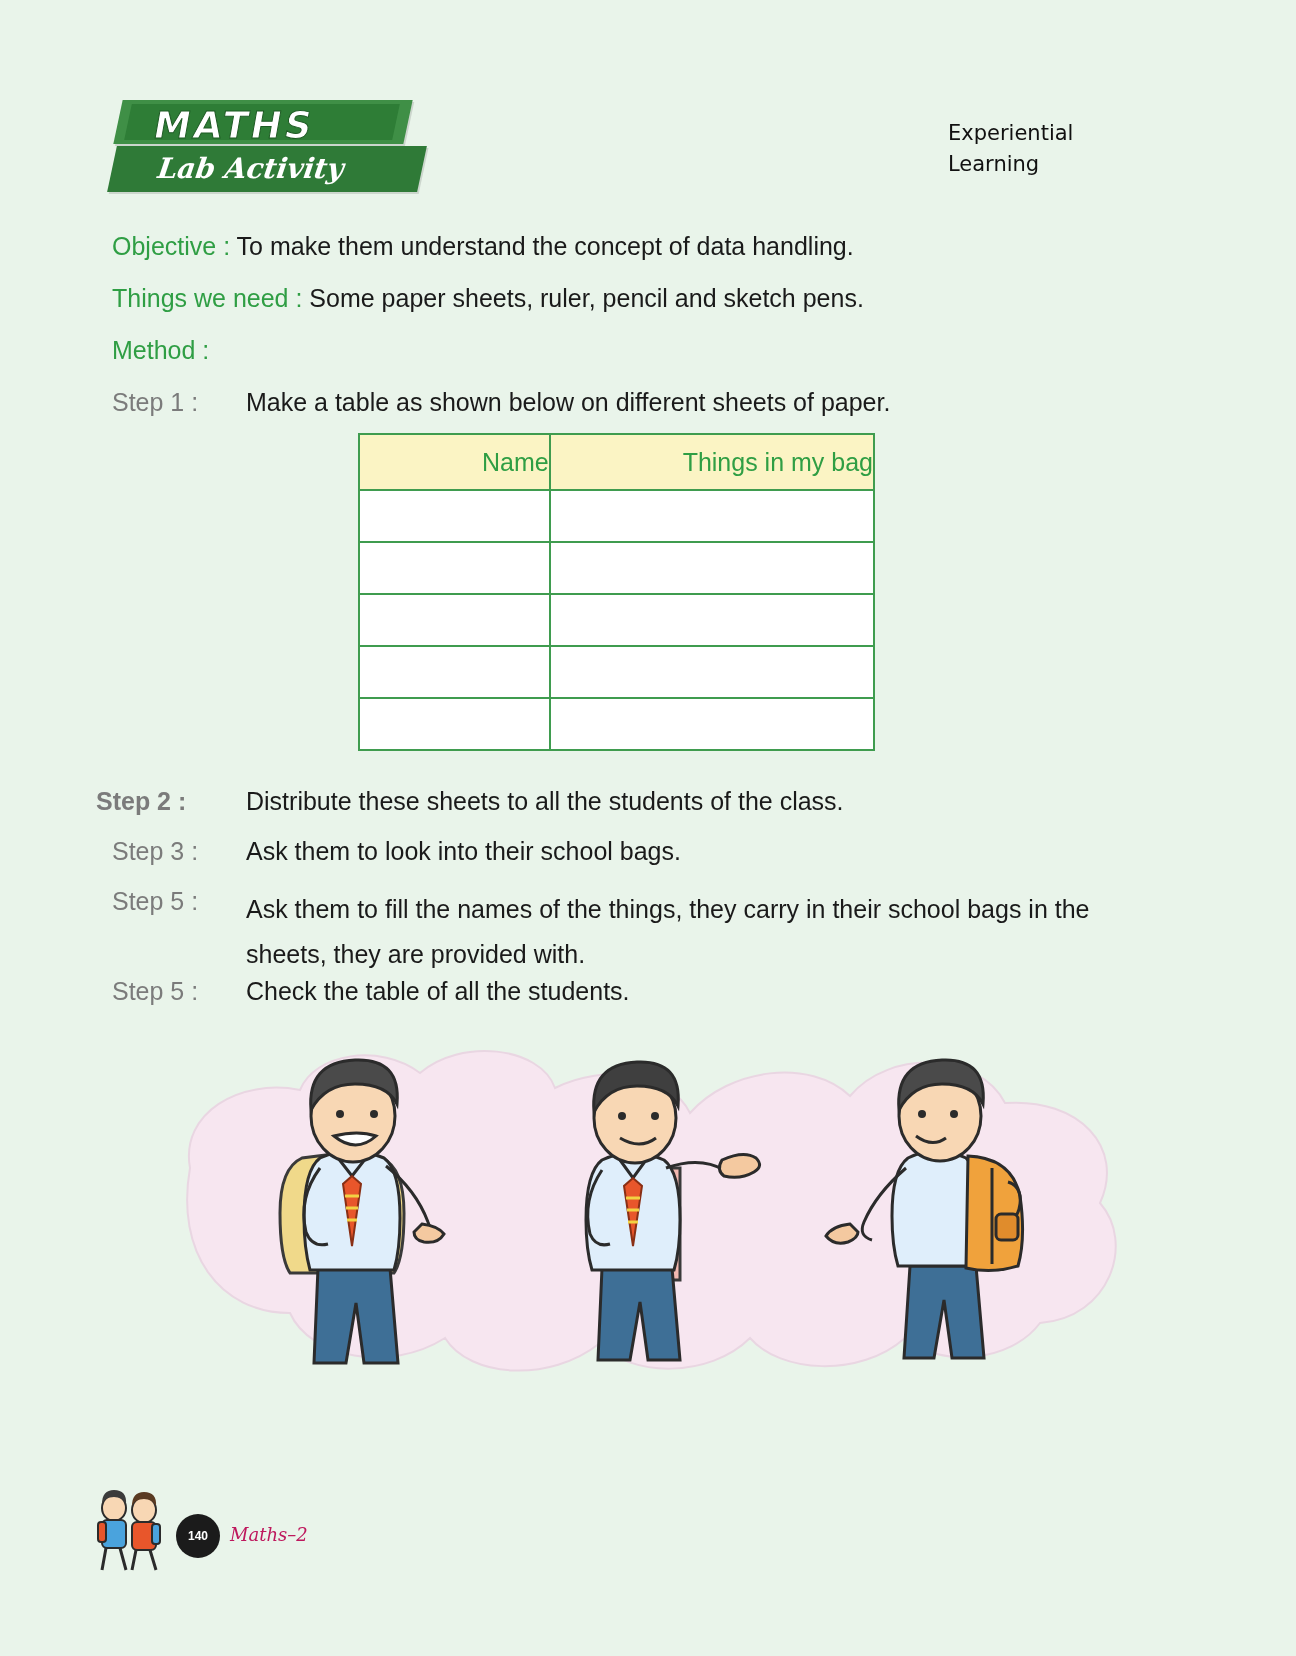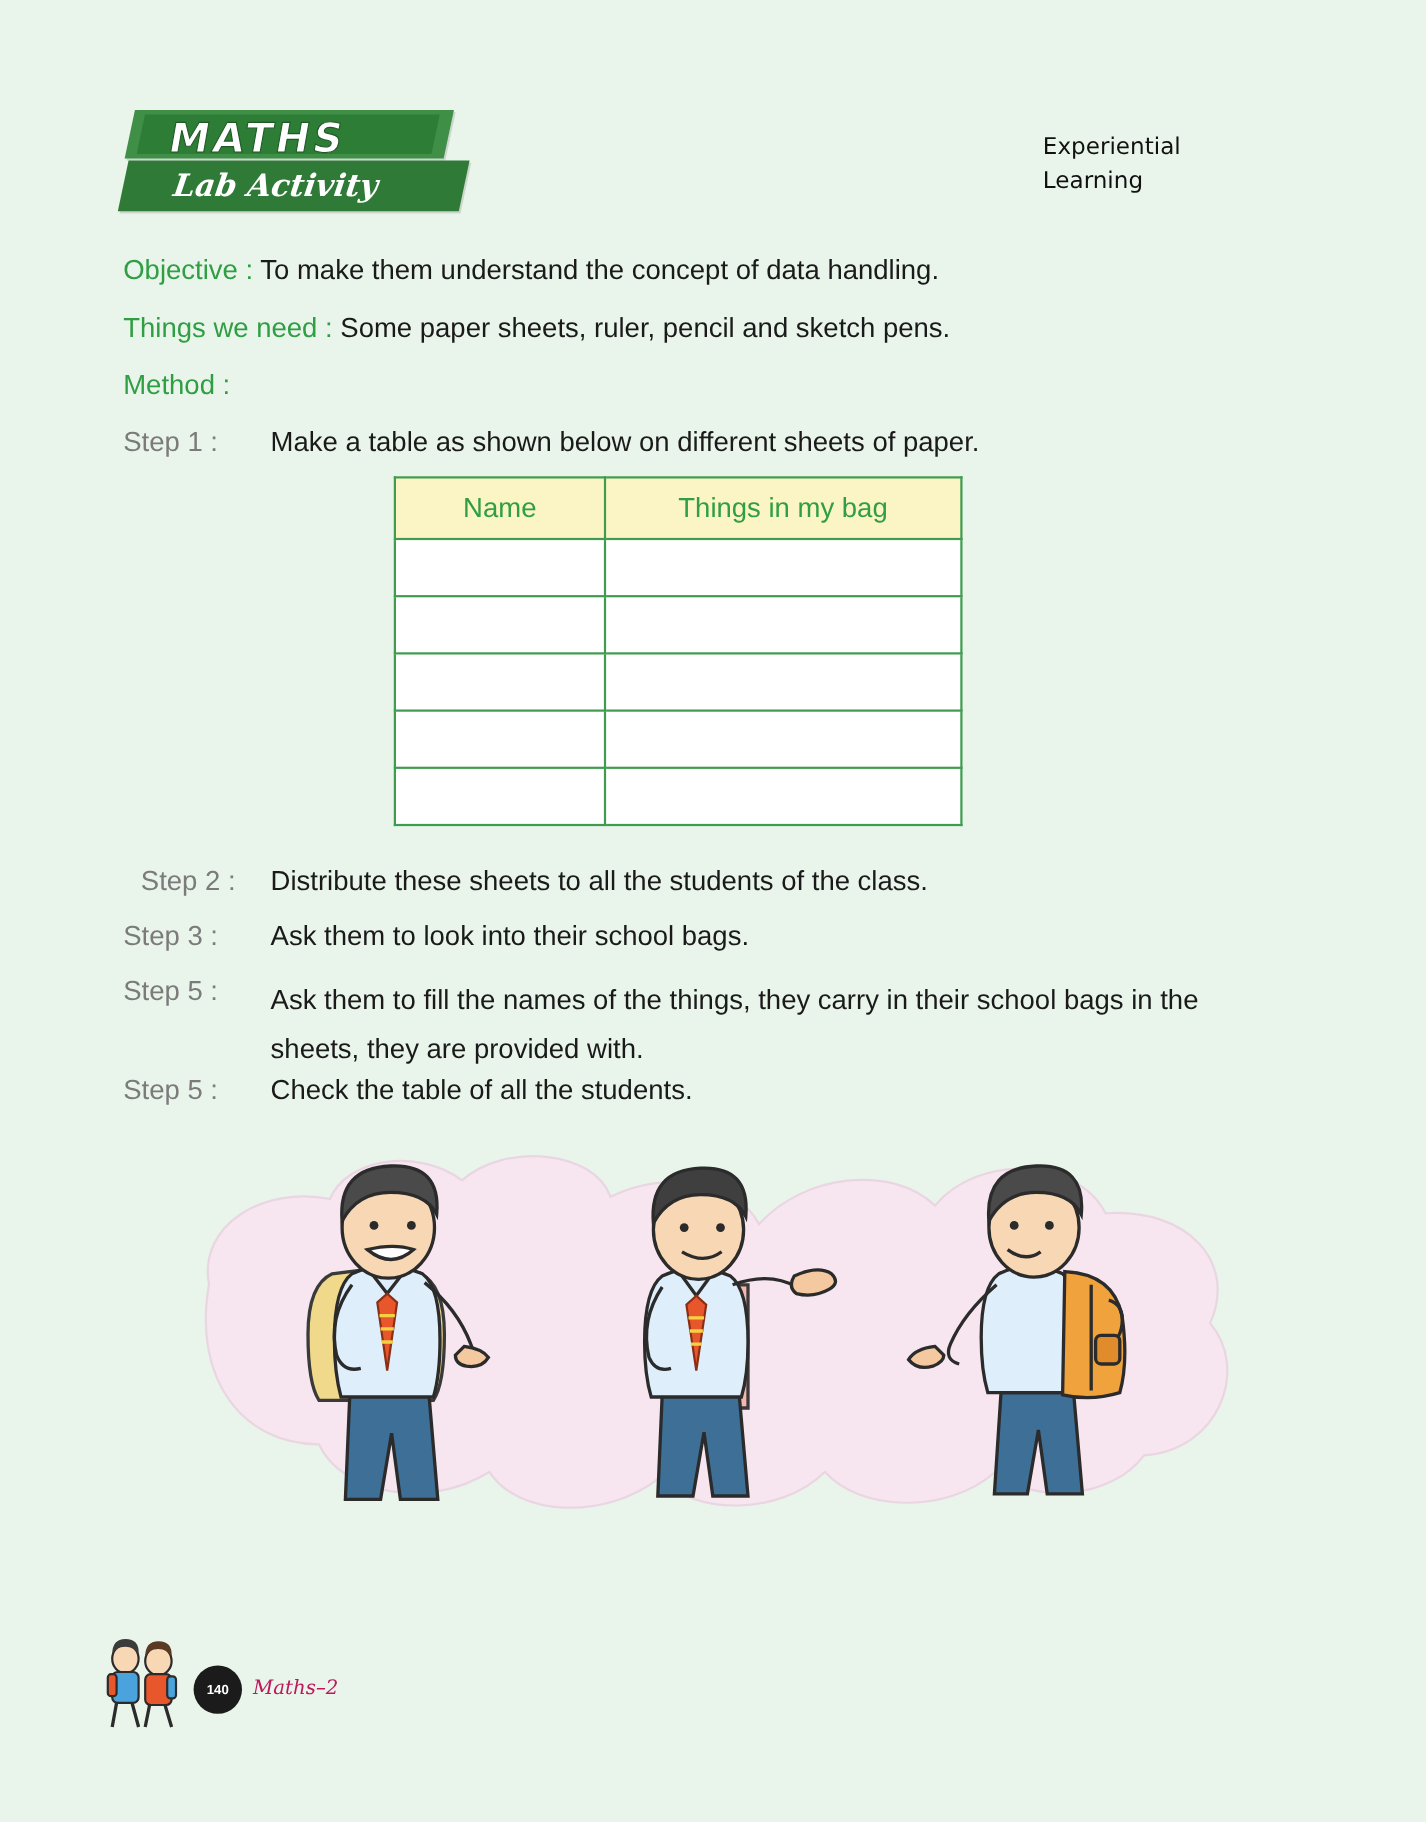--- a/index.html
+++ b/index.html
@@ -111,21 +111,21 @@
     white-space: nowrap;
   }
   .step-text {
     position: absolute;
     font-size: 25px;
     color: #1a1a1a;
     margin-left: 12px;
   }
   .s1l { left: 112px; top: 388px; }
   .s1t { left: 234px; top: 388px; }
-  .s2l { left: 128px; top: 787px; }
+  .s2l { left: 96px; top: 787px; font-weight: bold; }
   .s2t { left: 234px; top: 787px; }
   .s3l { left: 112px; top: 837px; }
   .s3t { left: 234px; top: 837px; }
   .s4l { left: 112px; top: 887px; }
   .s4t { left: 234px; top: 887px; width: 910px; line-height: 45px; white-space: normal; }
   .s5l { left: 112px; top: 977px; }
   .s5t { left: 234px; top: 977px; }
 
   
   .tbl {
@@ -139,20 +139,21 @@
     border: 2px solid #3f9c4f;
     height: 50px;
     padding: 0;
   }
   .tbl th {
     background: #fbf4c4;
     color: #2f9e44;
     font-weight: normal;
     font-size: 25px;
     height: 54px;
+    text-align: right;
   }
   .tbl td {
     background: #ffffff;
   }
   .col-name { width: 190px; }
   .col-things { width: 325px; margin-top: 32px; }
 
   
   .illus {
     position: absolute;

